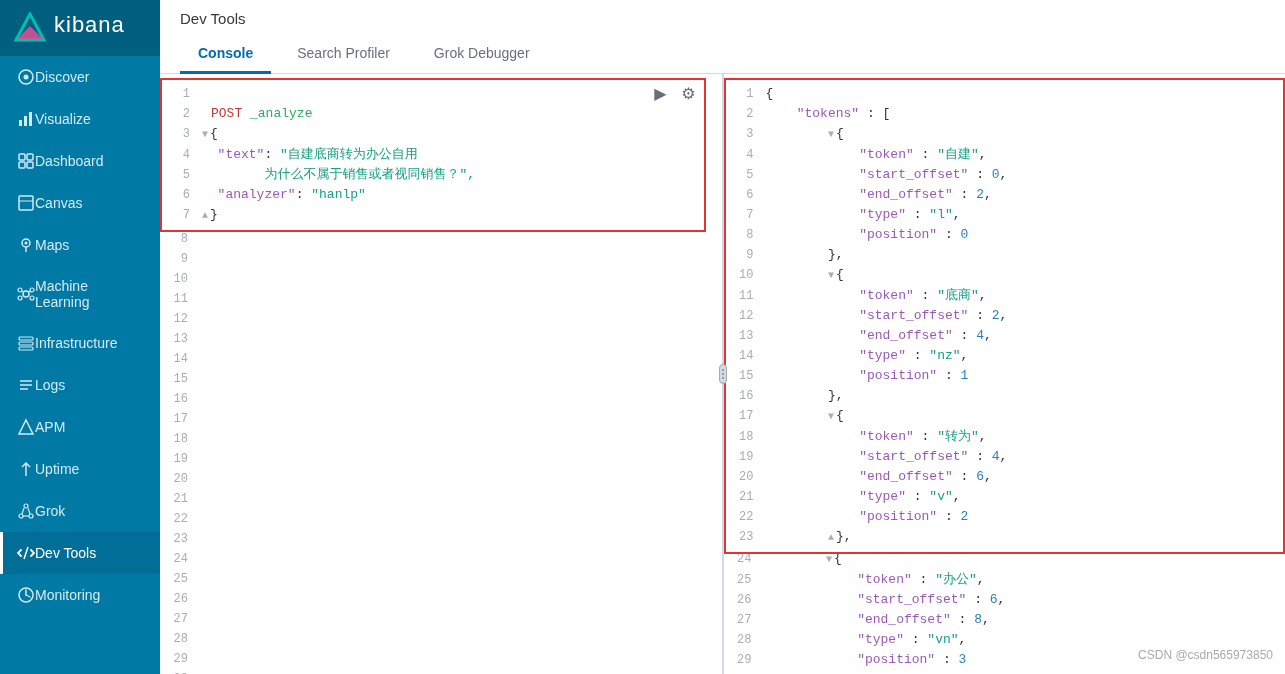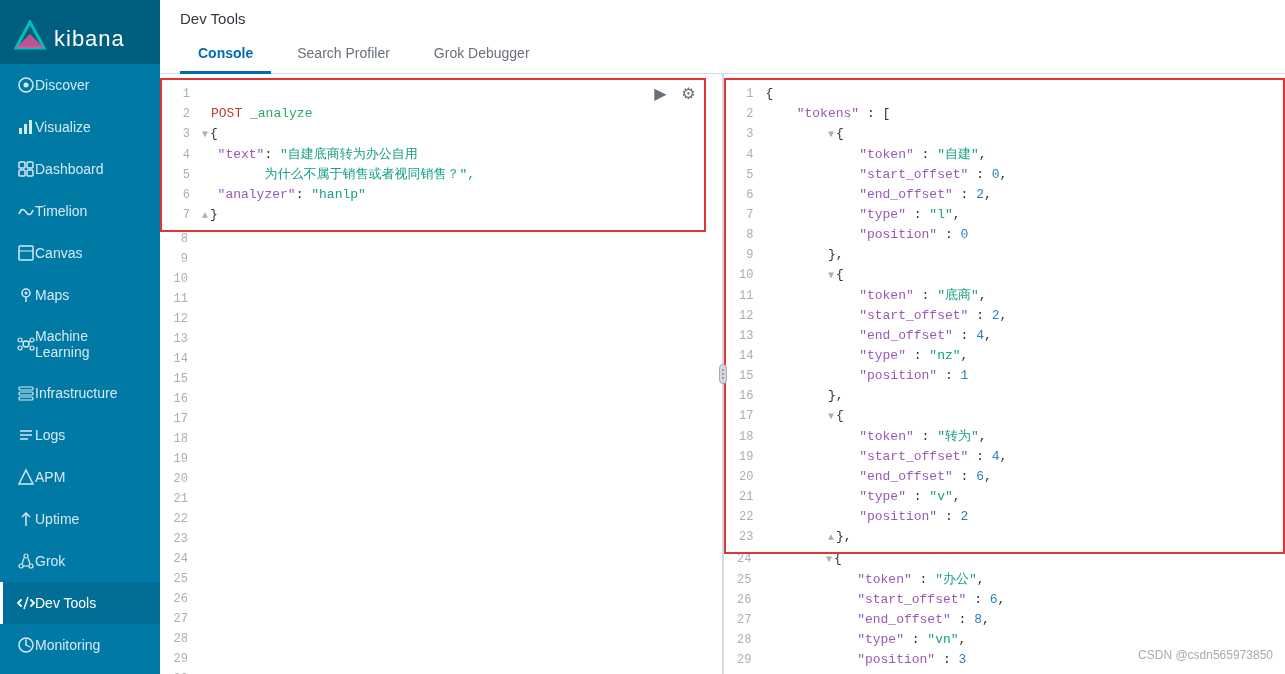--- a/index.html
+++ b/index.html
@@ -10,24 +10,24 @@
       width: 160px;
       min-width: 160px;
       background: #0079a5;
       display: flex;
       flex-direction: column;
       height: 674px;
       overflow-y: auto;
     }
     .sidebar-logo {
       display: flex;
-      align-items: flex-end;
+      align-items: flex-start;
       padding: 12px 14px;
       background: #005f7f;
-      height: 64px;
+      height: 56px;
     }
     .sidebar-logo-icon {
       width: 32px;
       height: 32px;
       margin-right: 8px;
     }
     .sidebar-logo-text {
       color: #fff;
       font-size: 22px;
       font-weight: 300;
@@ -265,28 +265,20 @@
           <rect x="10" y="2" width="6" height="6" rx="1" fill="none" stroke="#d4eaf3" stroke-width="1.5"></rect>
           <rect x="2" y="10" width="6" height="6" rx="1" fill="none" stroke="#d4eaf3" stroke-width="1.5"></rect>
           <rect x="10" y="10" width="6" height="6" rx="1" fill="none" stroke="#d4eaf3" stroke-width="1.5"></rect>
         </svg>
     </span>
     <span>Dashboard</span>
   </div>
   <div class="sidebar-item">
     <span class="sidebar-item-icon">
       <svg width="18" height="18" viewBox="0 0 18 18">
-          <path d="M2 12 Q5 4 9 10 Q13 16 16 8" fill="none" stroke="#d4eaf3" stroke-width="1.5"></path>
-        </svg>
-    </span>
-    <span>Timelion</span>
-  </div>
-  <div class="sidebar-item">
-    <span class="sidebar-item-icon">
-      <svg width="18" height="18" viewBox="0 0 18 18">
           <rect x="2" y="2" width="14" height="14" rx="1" fill="none" stroke="#d4eaf3" stroke-width="1.5"></rect>
           <line x1="2" y1="7" x2="16" y2="7" stroke="#d4eaf3" stroke-width="1"></line>
         </svg>
     </span>
     <span>Canvas</span>
   </div>
   <div class="sidebar-item">
     <span class="sidebar-item-icon">
       <svg width="18" height="18" viewBox="0 0 18 18">
           <circle cx="9" cy="7" r="4" fill="none" stroke="#d4eaf3" stroke-width="1.5"></circle>

